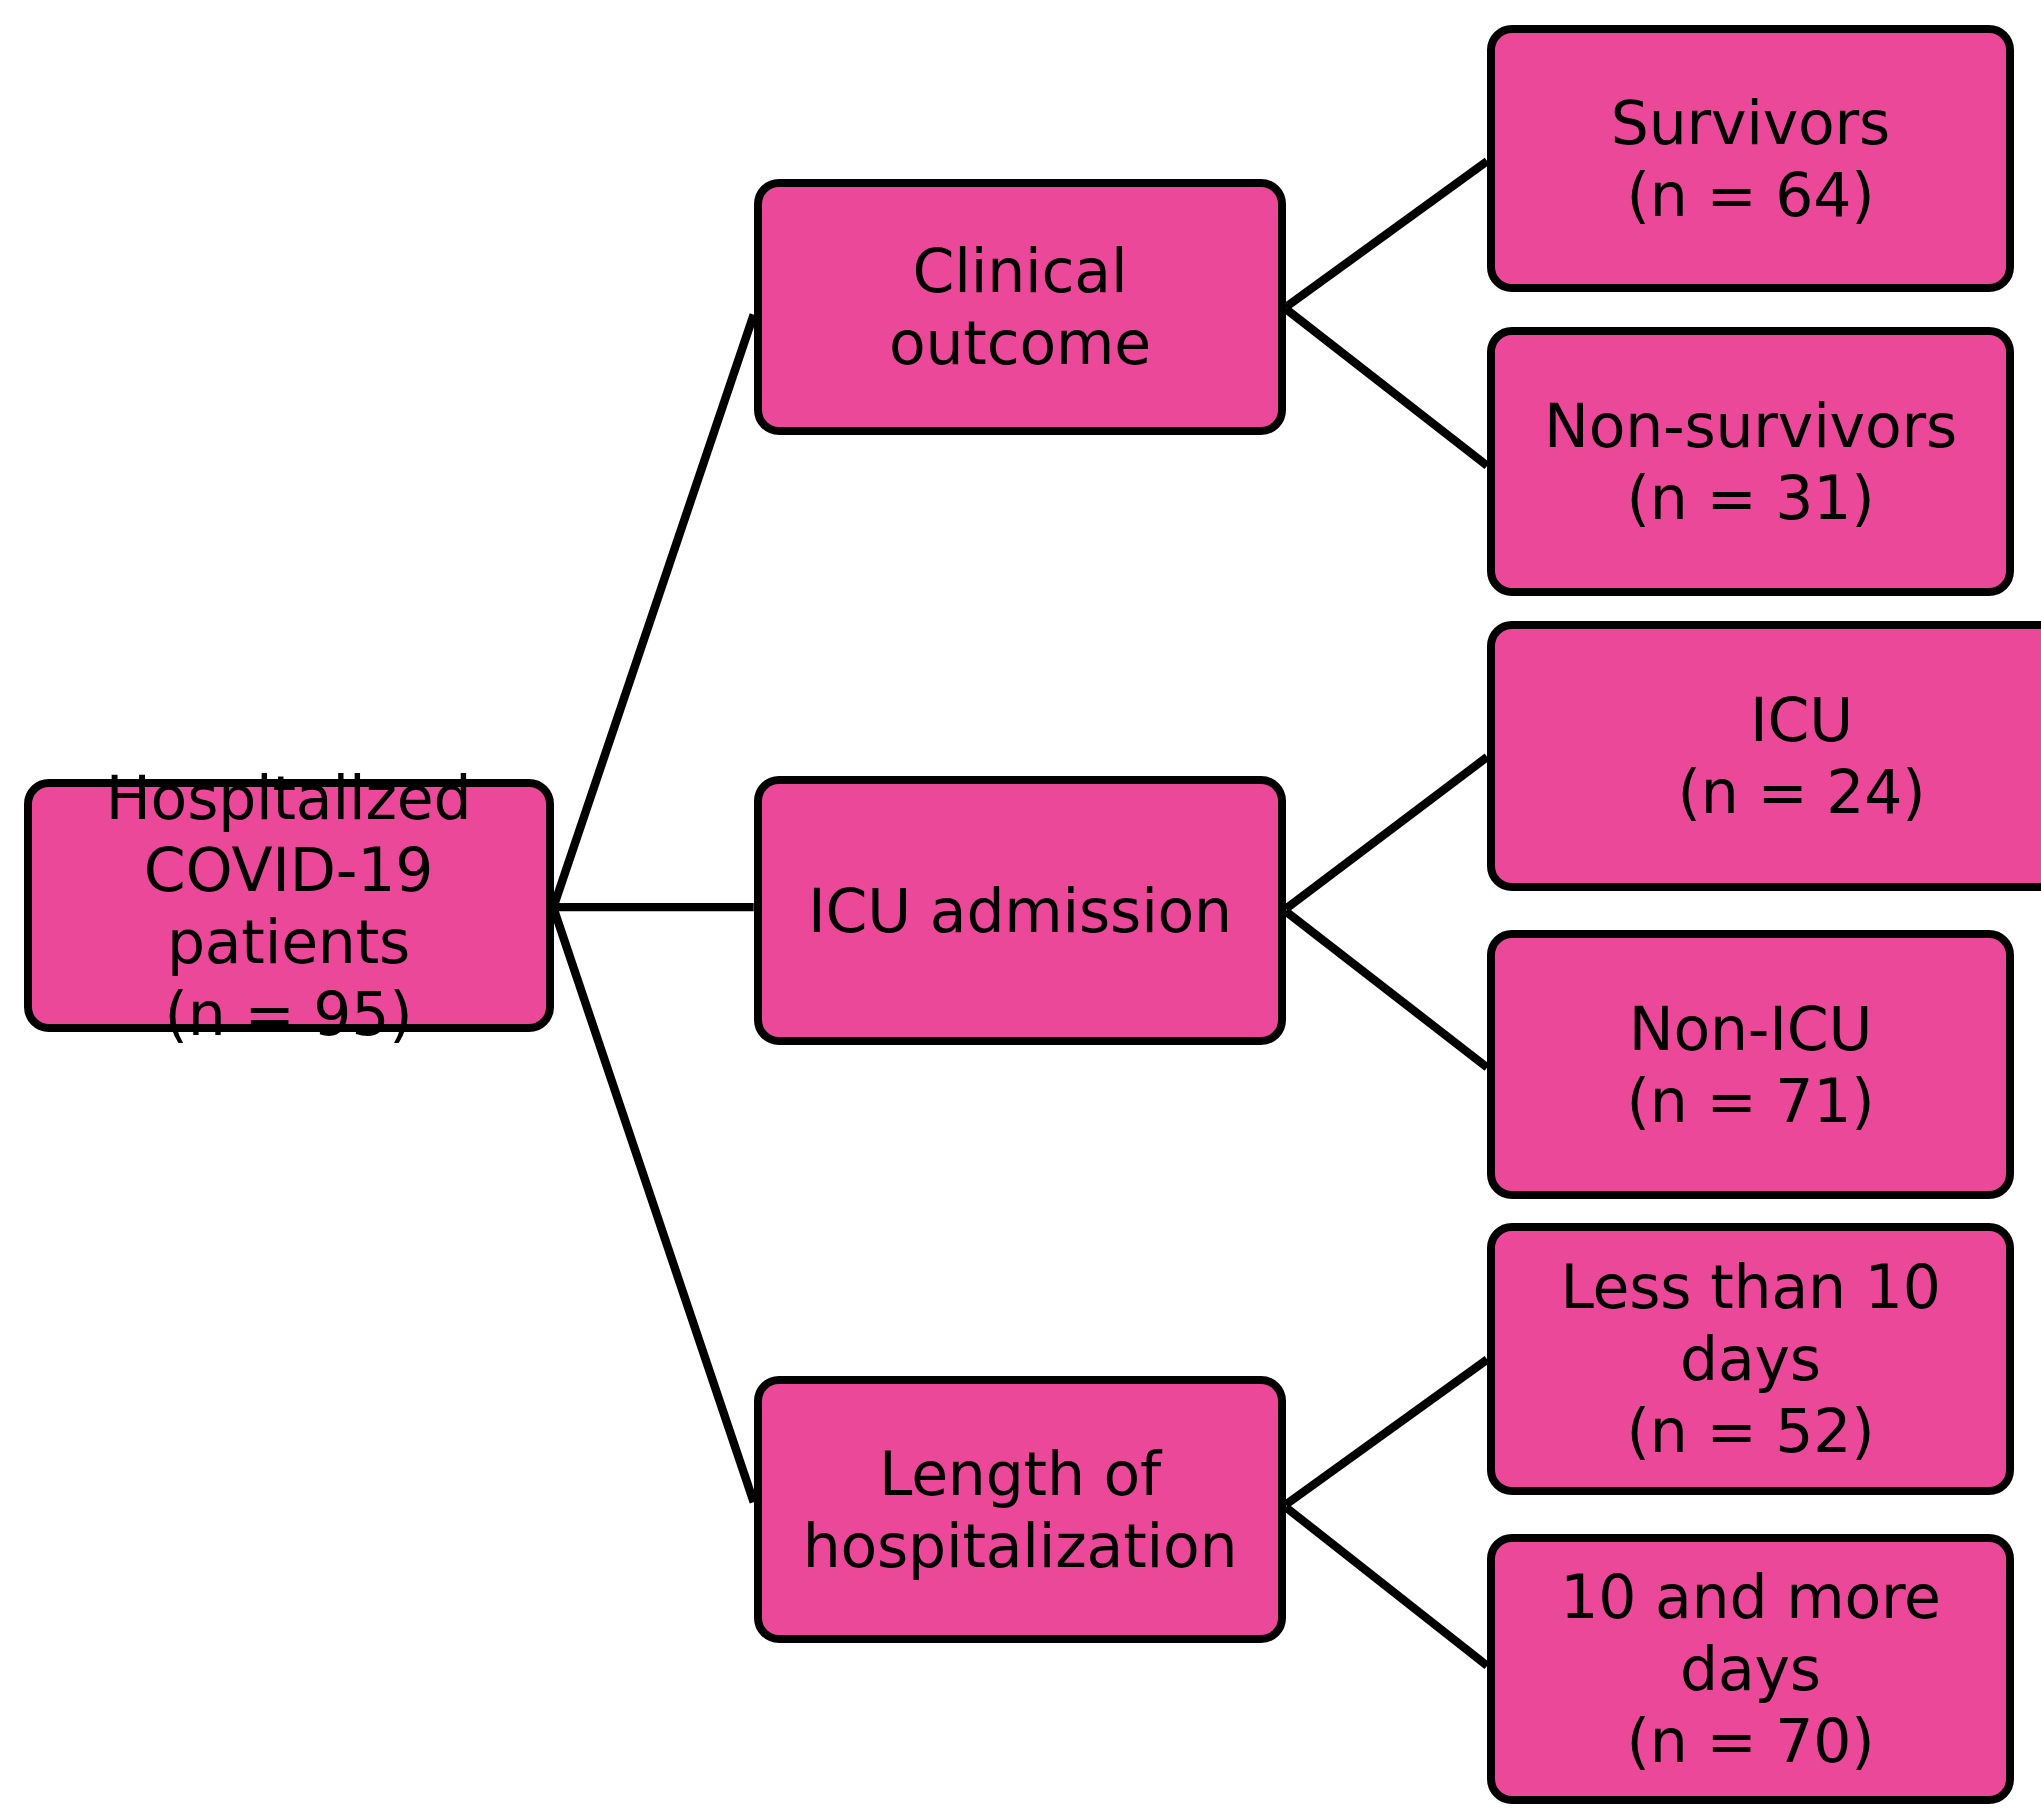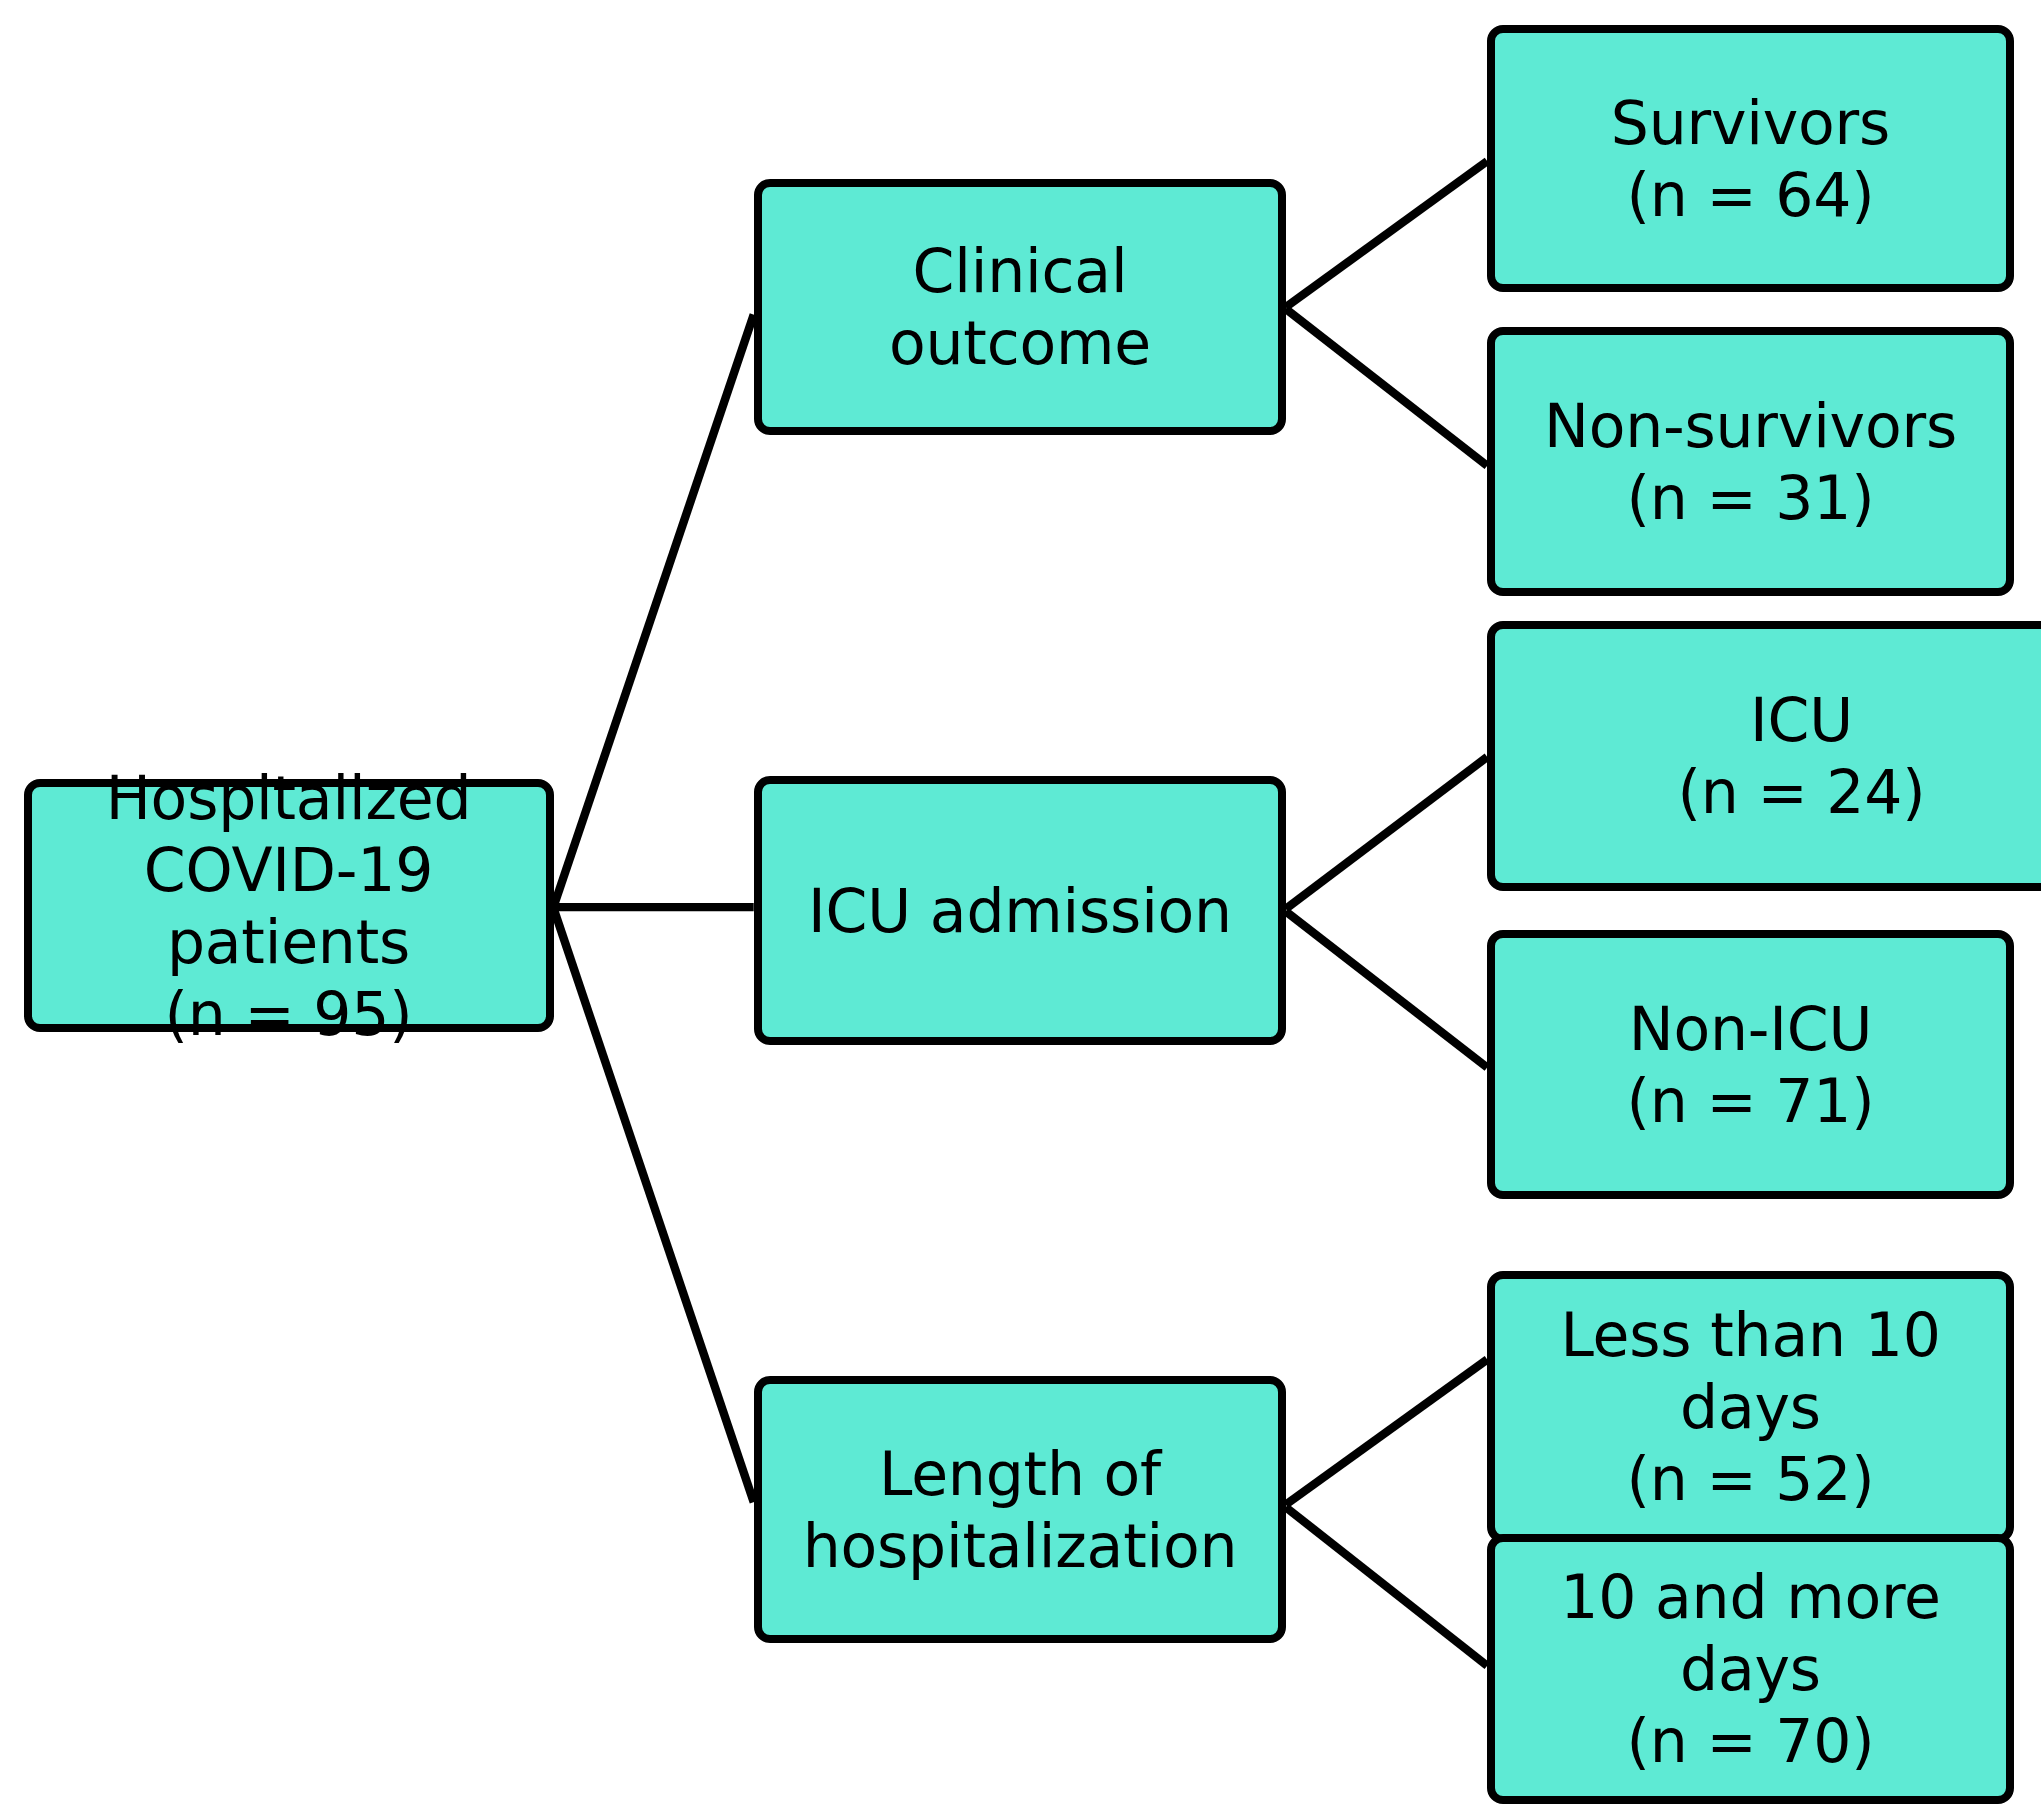--- a/index.html
+++ b/index.html
@@ -22,22 +22,22 @@
     left: 0;
     top: 0;
     width: 2042px;
     height: 1811px;
     pointer-events: none;
   }
   .node {
     position: absolute;
     box-sizing: border-box;
     border: 8.4px solid #000000;
-    border-radius: 16px;
-    background: #5eead4;
+    border-radius: 25px;
+    background: #ec4899;
     display: flex;
     align-items: center;
     justify-content: center;
     text-align: center;
   }
   .node-label {
     font-family: "DejaVu Sans", "Liberation Sans", sans-serif;
     font-size: 60px;
     line-height: 1.20;
     color: #000000;
@@ -50,21 +50,21 @@
   #node-root { left: 23.5px;  top: 779px;  width: 530px; height: 253px; justify-content: flex-end; }
   
   #node-clinical-outcome        { left: 754px; top: 179px;  width: 532px; height: 256px; }
   #node-icu-admission           { left: 754px; top: 776px;  width: 532px; height: 269px; }
   #node-length-hospitalization  { left: 754px; top: 1376px; width: 532px; height: 267px; }
   
   #node-survivors       { left: 1487px; top: 25px;   width: 527px; height: 267px; }
   #node-non-survivors   { left: 1487px; top: 327px;  width: 527px; height: 269px; }
   #node-icu             { left: 1487px; top: 621px;  width: 629px; height: 270px; }
   #node-non-icu         { left: 1487px; top: 930px; width: 527px; height: 269px; }
-  #node-less-than-10    { left: 1487px; top: 1223px; width: 527px; height: 272px; margin-top: 48px; }
+  #node-less-than-10    { left: 1487px; top: 1223px; width: 527px; height: 272px; }
   #node-10-and-more     { left: 1487px; top: 1534px; width: 527px; height: 270px; }
 </style>
 </head>
 <body>
 
 <div id="canvas">
 
   <svg id="edges" viewBox="0 0 2433 2158" width="2042" height="1811" xmlns="http://www.w3.org/2000/svg">
     <g stroke="#000000" stroke-width="10" fill="none" stroke-linecap="butt">
 

